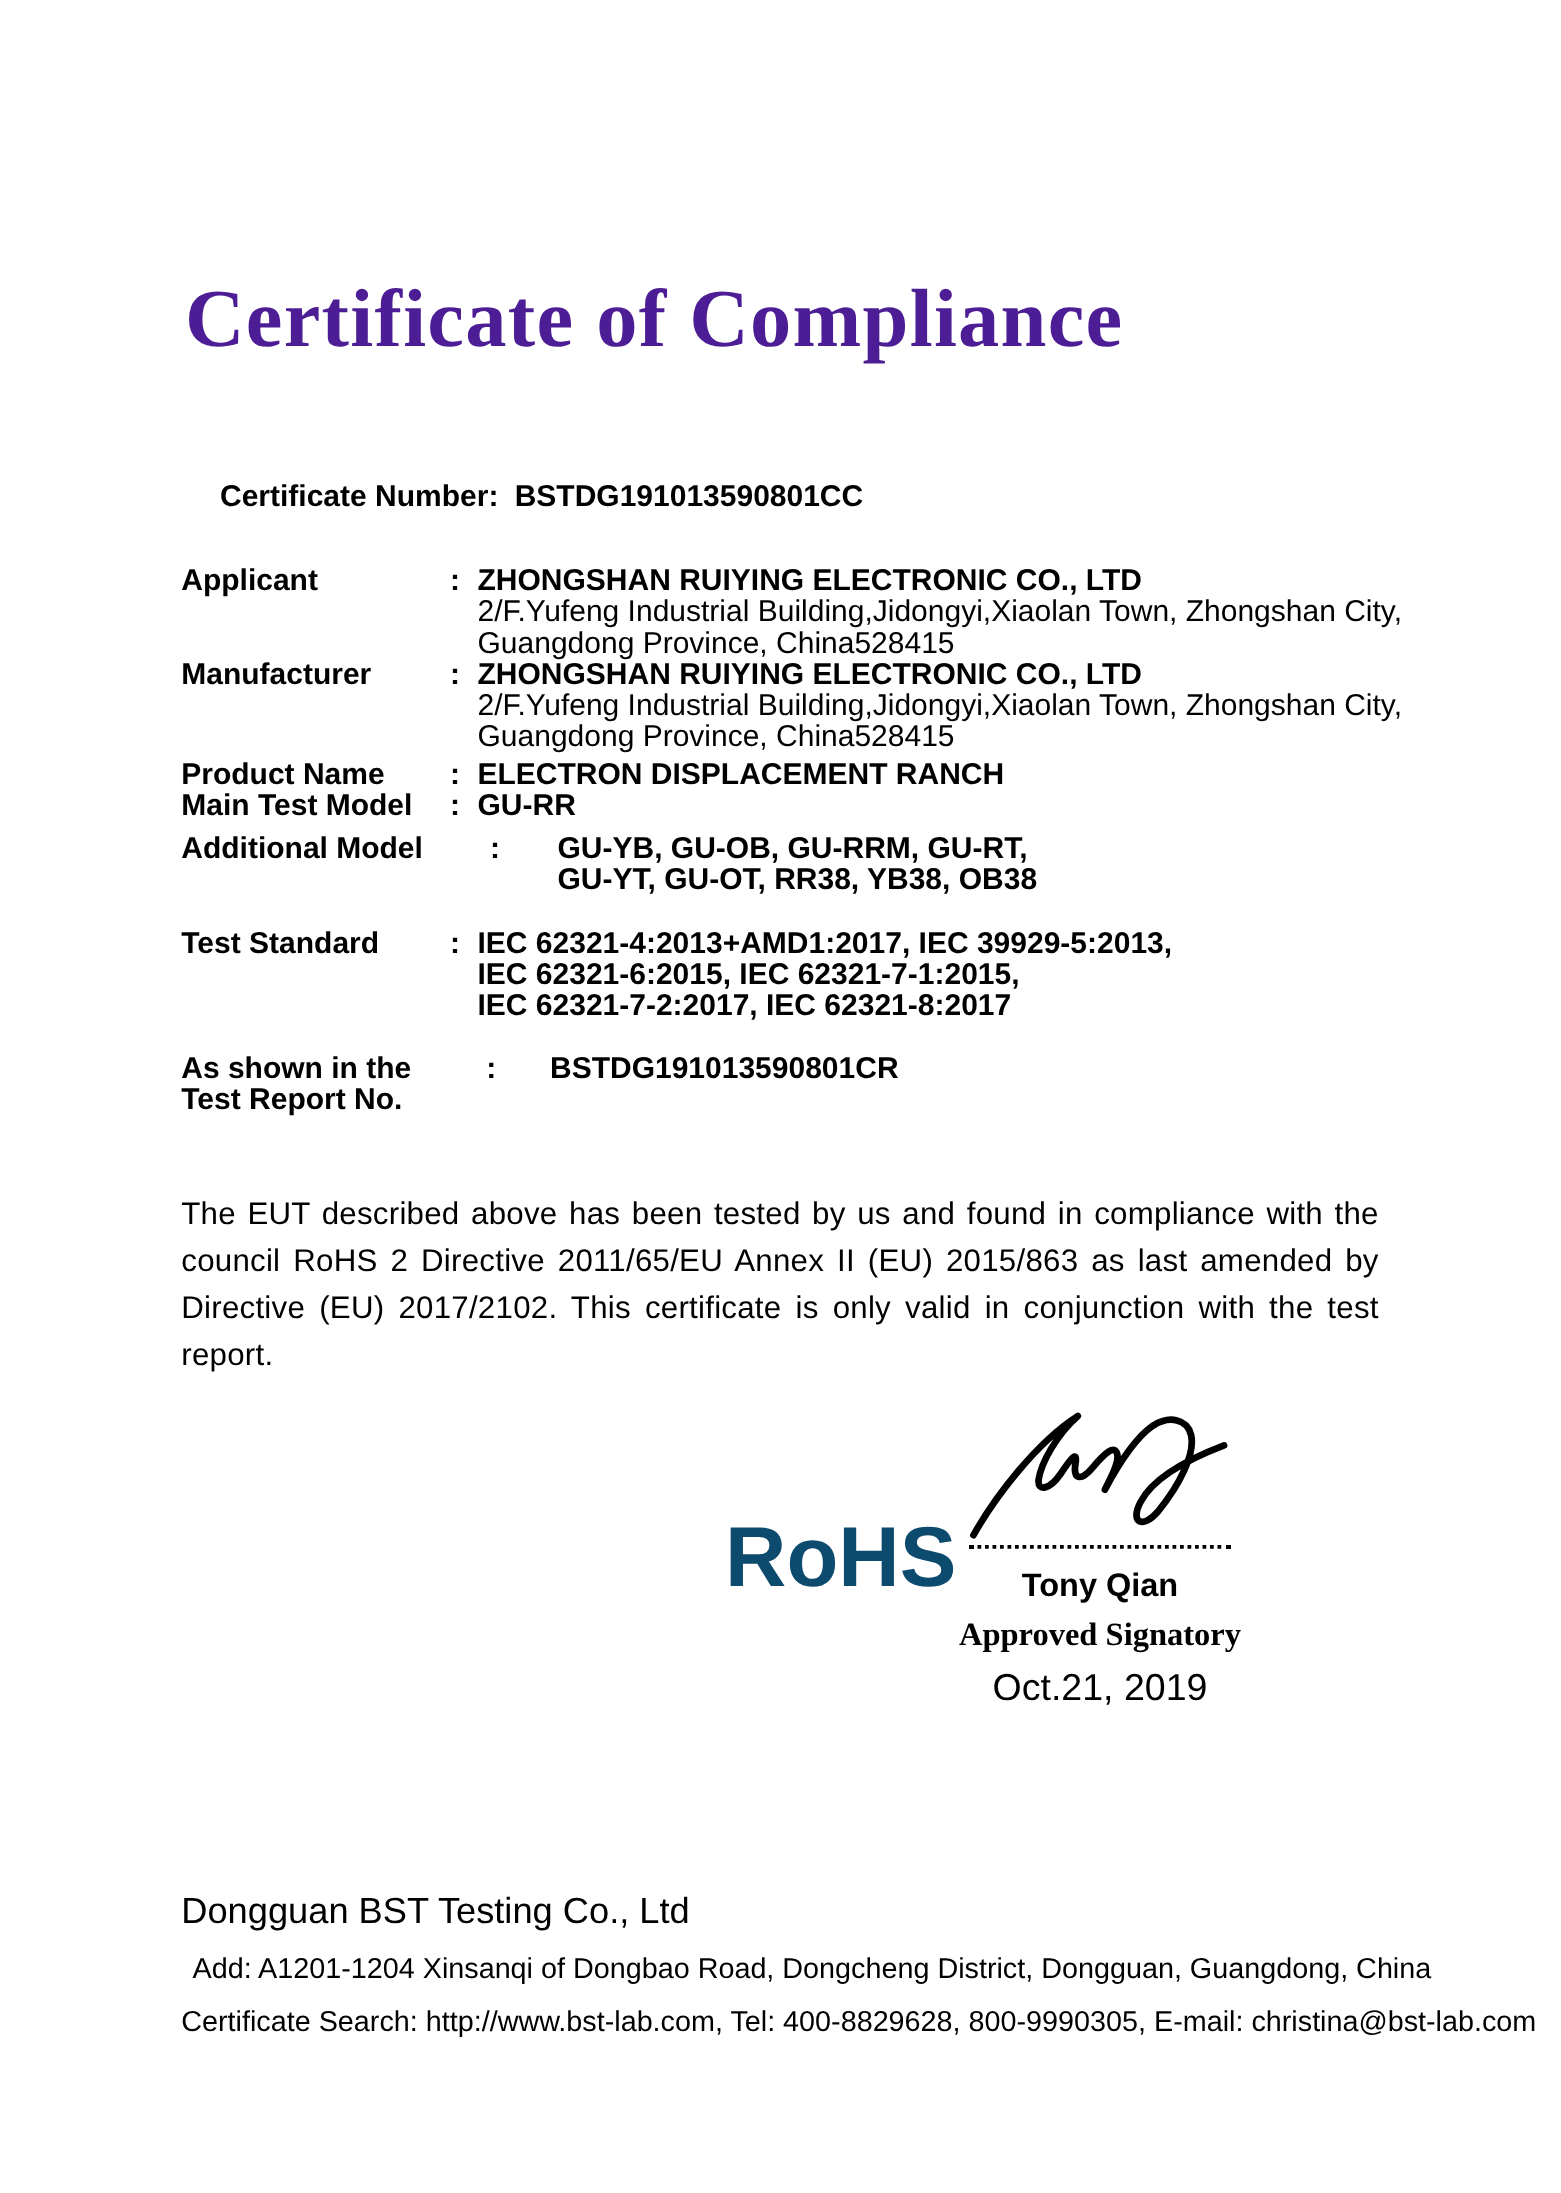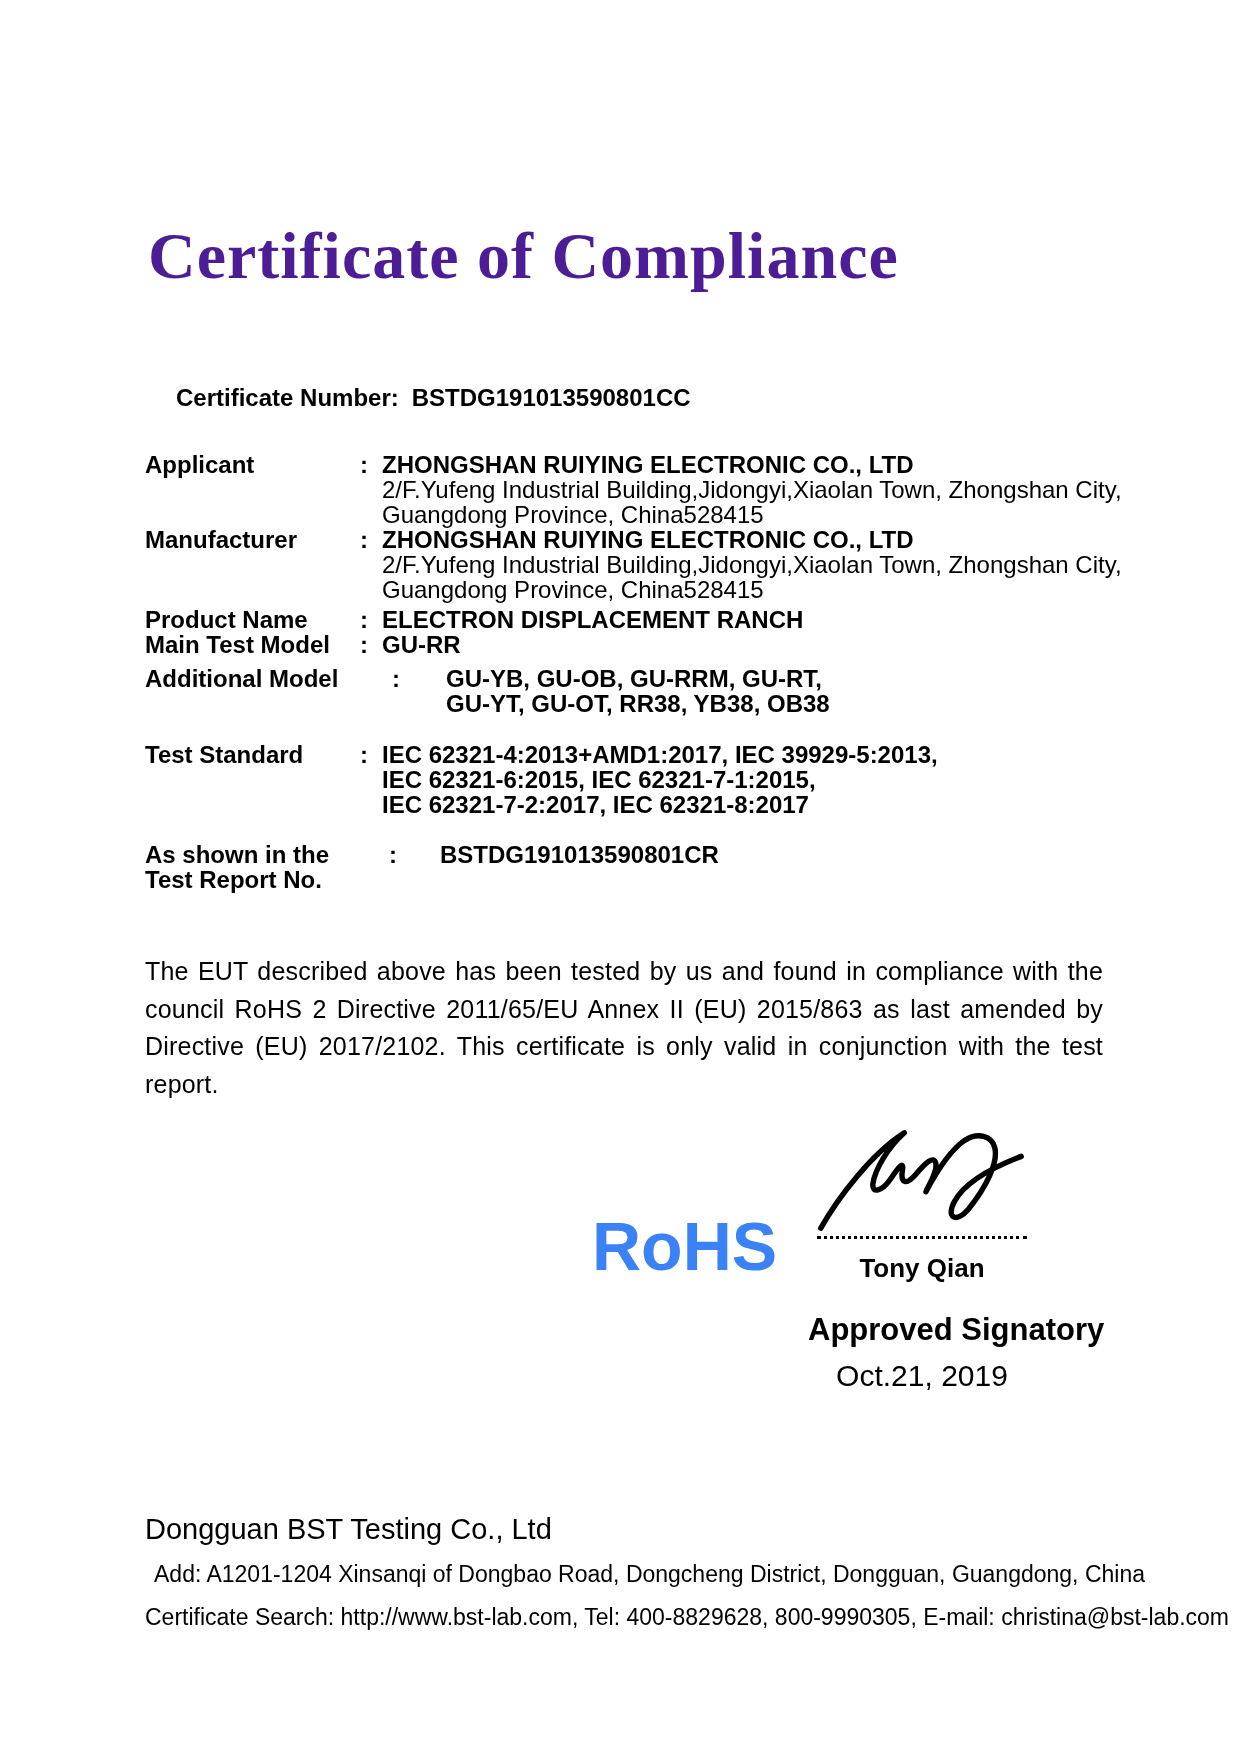--- a/index.html
+++ b/index.html
@@ -54,46 +54,46 @@
     position:absolute;
     left:145px; top:953px;
     width:958px;
     font-size:25px;
     line-height:37.5px;
     text-align:justify;
     letter-spacing:0.2px;
   }
   .rohs-logo {
     position:absolute;
-    left:592px; top:1207px;
+    left:580px; top:1207px;
     font-size:68px;
     font-weight:bold;
     letter-spacing:0px;
-    color:#3b82f6;
+    color:#0c4a6e;
     white-space:nowrap;
   }
   .signature-block {
     position:absolute;
-    left:808px; top:1118px;
+    left:766px; top:1118px;
     width:228px;
     text-align:center;
   }
   .signature-svg {
     display:block;
     margin:0 auto;
     width:226px; height:118px;
   }
   .dotted-line {
     width:210px;
     margin:0 auto;
     border-bottom:3px dotted #000;
     height:1px;
   }
   .sig-name  { margin-top:14px; font-size:26px; font-weight:bold; }
-  .sig-title { margin-top:28px; font-size:31px; font-weight:bold; white-space:nowrap; }
+  .sig-title { margin-top:9px; font-size:26px; font-weight:bold; white-space:nowrap;font-family:Liberation Serif, serif; }
   .sig-date  { margin-top:11px; font-size:30px; font-weight:normal; }
   .footer {
     position:absolute;
     left:145px; top:1513px;
     width:1000px;
   }
   .footer-company { font-size:29px; font-weight:normal; }
   .footer-address { margin-top:15px; font-size:23px;text-align:right; }
   .footer-contact { margin-top:16px; font-size:23px; white-space:nowrap; }
 </style>

